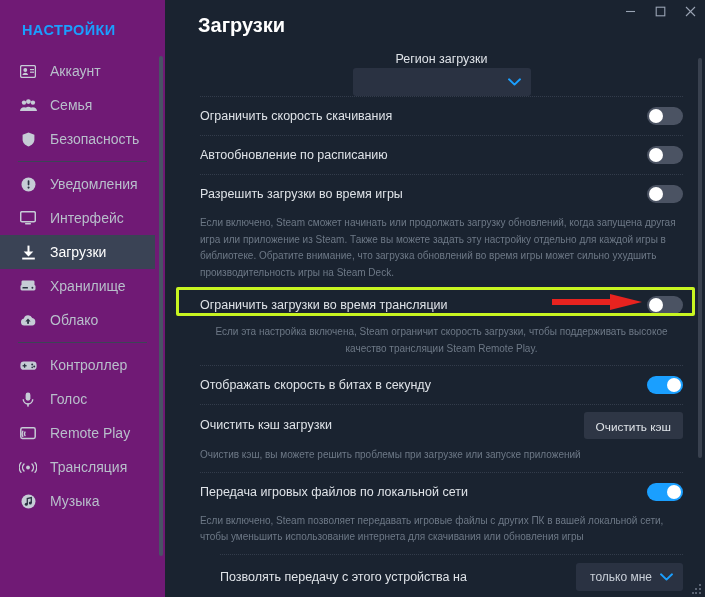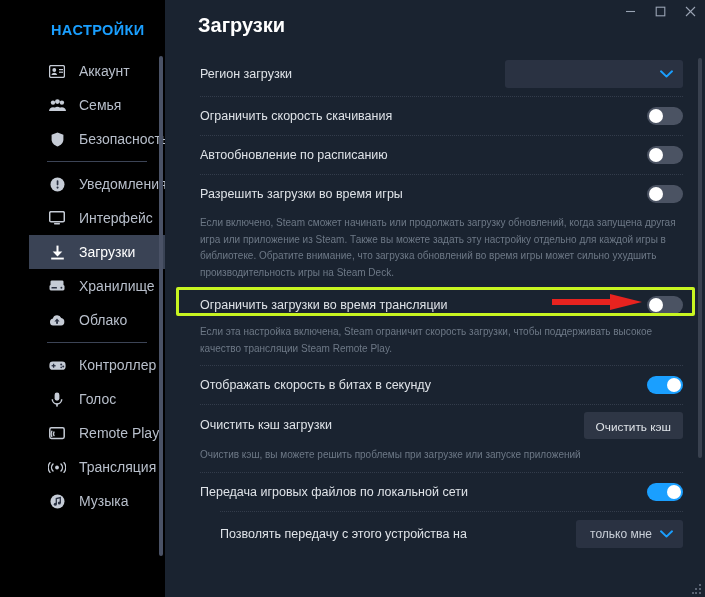--- a/index.html
+++ b/index.html
@@ -14,24 +14,23 @@
     width: 705px; height: 597px;
     display: flex;
     background: #1a2330;
   }
 
   
   #sidebar {
     position: relative;
     width: 165px;
     height: 597px;
-    background: #000000;
+    background: #701a75;
     flex: 0 0 165px;
     overflow: hidden;
-    padding-left: 29px;
   }
   #sidebar-title {
     color: #1a9fff;
     font-size: 14.5px;
     font-weight: bold;
     letter-spacing: 0.4px;
     padding: 22px 0 0 22px;
   }
   #nav-list { margin-top: 16px; }
   .nav-item {
@@ -402,21 +401,21 @@
             <line x1="1" y1="1" x2="10" y2="10" stroke="currentColor" stroke-width="1.1"></line>
             <line x1="10" y1="1" x2="1" y2="10" stroke="currentColor" stroke-width="1.1"></line>
           </svg>
       </div>
     </div>
 
     <div id="page-title">Загрузки</div>
 
     <div id="content">
 
-      <div class="row" style="min-height:44px;">
+      <div class="row" style="min-height:44px;flex-direction:column;">
         <span class="row-label">Регион загрузки</span>
         <div class="dropdown" id="region-dropdown">
           <span></span>
           <span class="chev">
             <svg width="13" height="8" viewBox="0 0 13 8">
                 <path d="M1 1.3 L6.5 6.6 L12 1.3" fill="none" stroke="currentColor" stroke-width="1.9" stroke-linecap="round" stroke-linejoin="round"></path>
               </svg>
           </span>
         </div>
       </div>
@@ -446,21 +445,21 @@
       </div>
       <div class="row-desc">Если включено, Steam сможет начинать или продолжать загрузку обновлений, когда запущена другая игра или приложение из Steam. Также вы можете задать эту настройку отдельно для каждой игры в библиотеке. Обратите внимание, что загрузка обновлений во время игры может сильно ухудшить производительность игры на Steam Deck.</div>
       <div class="sep"></div>
 
       <div class="row" style="min-height:29px;">
         <span class="row-label">Ограничить загрузки во время трансляции</span>
         <div class="toggle" style="background: rgb(75, 83, 99);">
             <span class="knob"></span>
           </div>
       </div>
-      <div class="row-desc" style="padding-top:5px;">Если эта настройка включена, Steam ограничит скорость загрузки, чтобы поддерживать высокое качество трансляции Steam Remote Play.</div>
+      <div class="row-desc" style="padding-top:5px;text-align:center;">Если эта настройка включена, Steam ограничит скорость загрузки, чтобы поддерживать высокое качество трансляции Steam Remote Play.</div>
       <div class="sep"></div>
 
       <div class="row">
         <span class="row-label">Отображать скорость в битах в секунду</span>
         <div class="toggle on" style="background: rgb(26, 159, 255);">
             <span class="knob"></span>
           </div>
       </div>
       <div class="sep"></div>
 
@@ -470,20 +469,21 @@
       </div>
       <div class="row-desc">Очистив кэш, вы можете решить проблемы при загрузке или запуске приложений</div>
       <div class="sep"></div>
 
       <div class="row">
         <span class="row-label">Передача игровых файлов по локальной сети</span>
         <div class="toggle on" style="background: rgb(26, 159, 255);">
             <span class="knob"></span>
           </div>
       </div>
+      <div class="row-desc">Если включено, Steam позволяет передавать игровые файлы с других ПК в вашей локальной сети, чтобы уменьшить использование интернета для скачивания или обновления игры</div>
       <div class="sep" style="margin-left:22px;"></div>
 
       <div class="row indented" style="min-height:44px;">
         <span class="row-label">Позволять передачу с этого устройства на</span>
         <div class="dropdown" id="transfer-dropdown">
           <span>только мне</span>
           <span class="chev">
             <svg width="13" height="8" viewBox="0 0 13 8">
                 <path d="M1 1.3 L6.5 6.6 L12 1.3" fill="none" stroke="currentColor" stroke-width="1.9" stroke-linecap="round" stroke-linejoin="round"></path>
               </svg>

